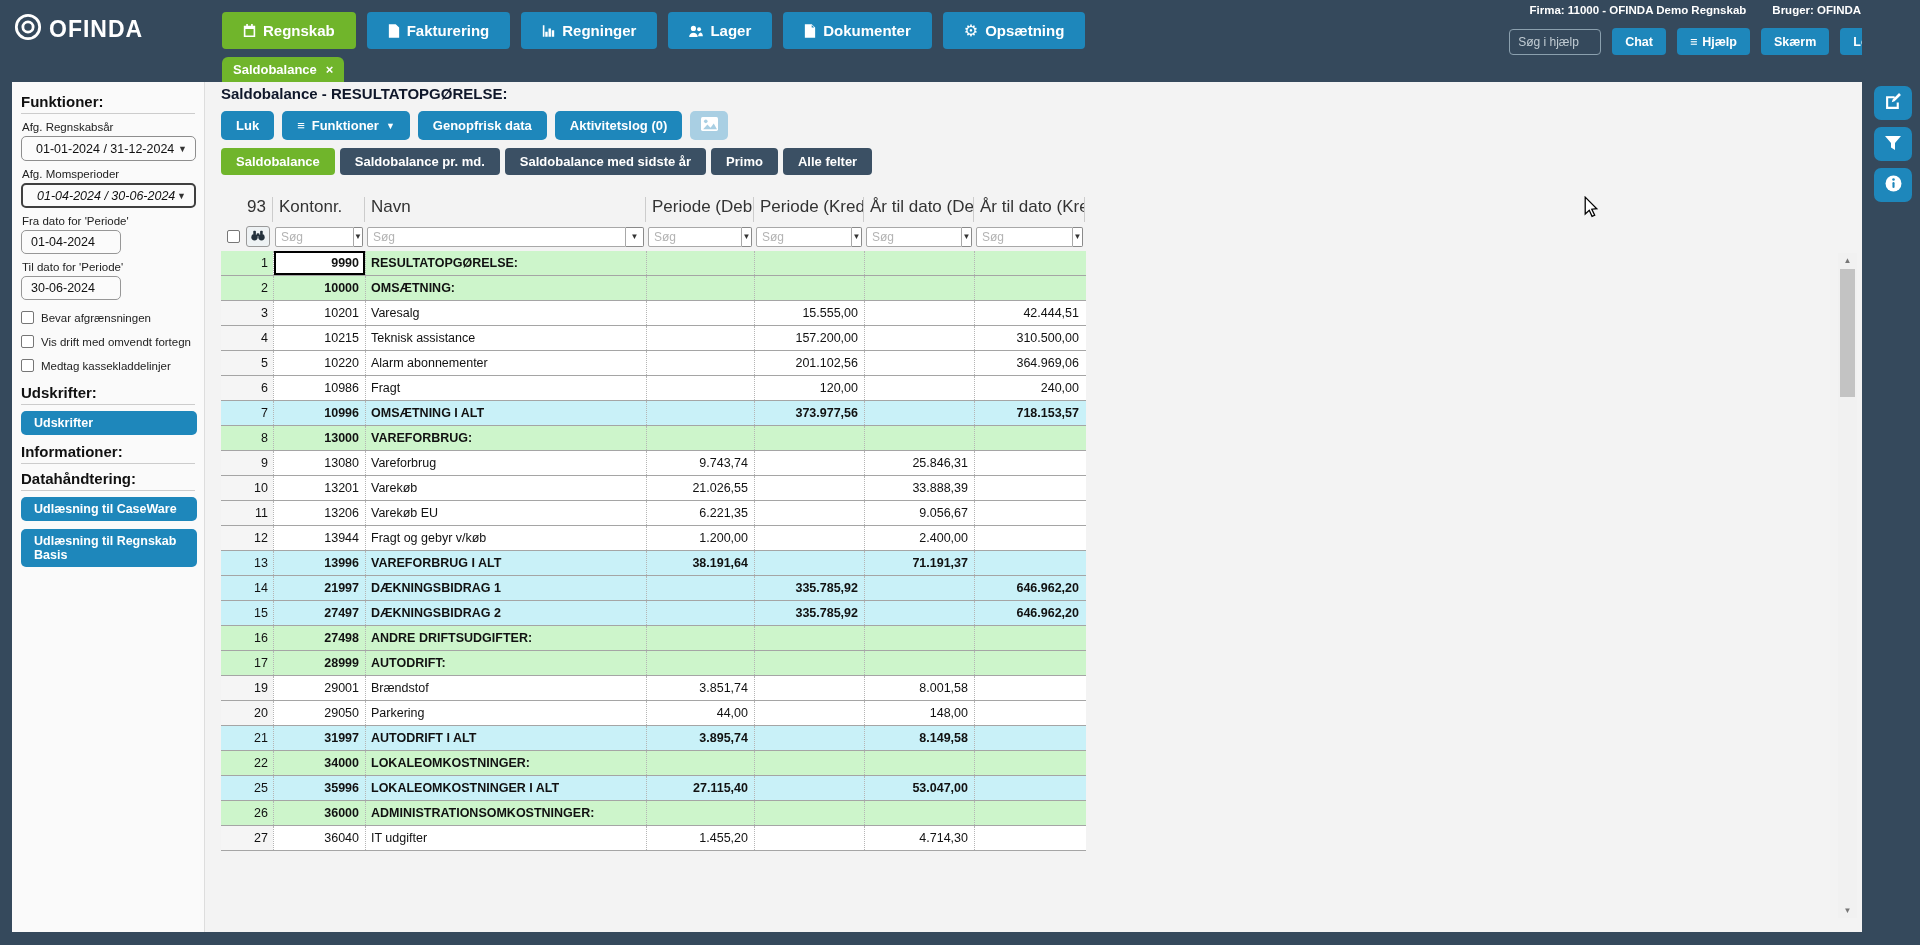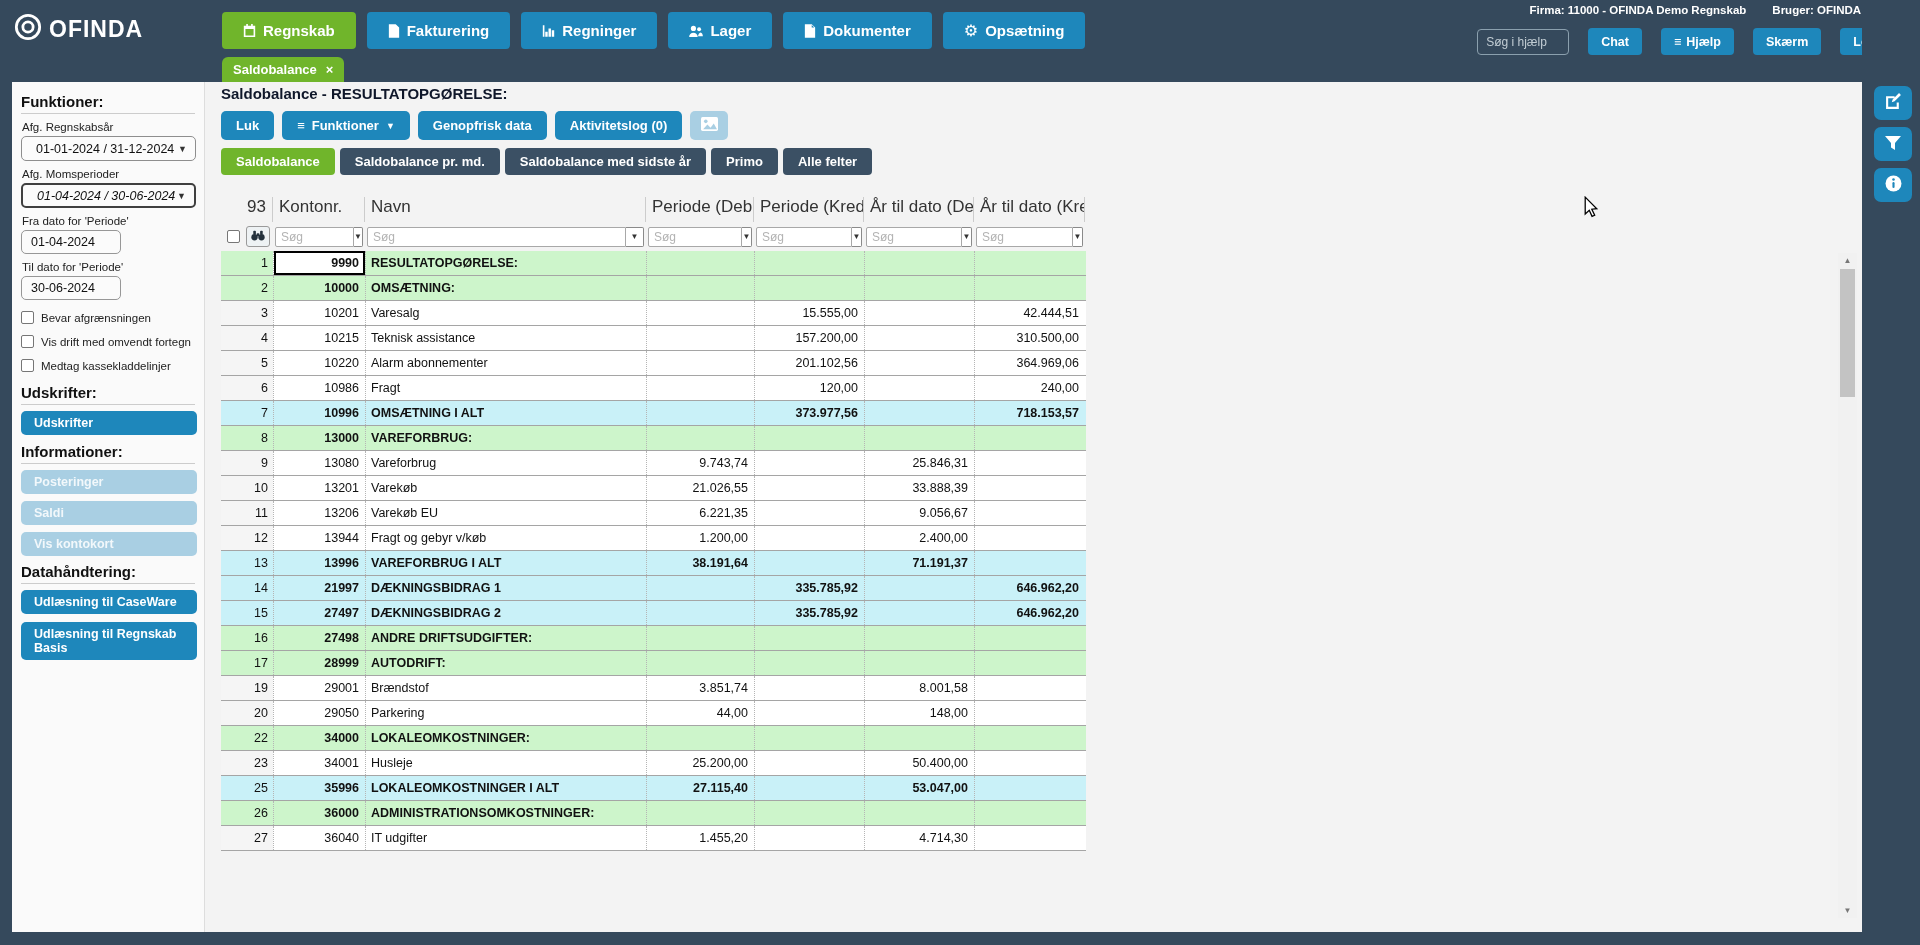--- a/index.html
+++ b/index.html
@@ -10,21 +10,21 @@
   .topbar { position:absolute; left:0; top:0; width:1920px; height:57px; background:#35495c; }
   .logo { position:absolute; left:14px; top:13px; display:flex; align-items:center; gap:7px; color:#fff; }
   .logo-text { font-size:23px; font-weight:bold; letter-spacing:1px; }
   .mainnav { position:absolute; left:222px; top:12px; display:flex; gap:11px; }
   .navbtn { display:inline-flex; align-items:center; gap:7px; height:37px; padding:0 21px; border:none;
             border-radius:4px; background:#1e87bb; color:#fff; font-family:inherit; font-size:15px; font-weight:bold; cursor:pointer; }
   .navbtn.active { background:#70b52b; }
   .nicon { display:inline-flex; align-items:center; }
   .top-right { position:absolute; right:12px; top:4px; text-align:right; }
   .company-row { display:flex; gap:26px; justify-content:flex-end; color:#fff; font-size:11.5px; font-weight:bold; margin-bottom:6px; }
-  .top-actions { display:flex; gap:19px; justify-content:center; align-items:center;margin-top:12px; }
+  .top-actions { display:flex; gap:11px; justify-content:center; align-items:center;margin-top:12px; }
   .help-input { width:92px; height:26px; background:transparent; border:1px solid #8ba0ae; border-radius:4px;
                 color:#dfe8ed; font-family:inherit; font-size:12px; padding:0 8px; }
   .help-input::placeholder { color:#c2cdd4; }
   .tbtn { height:27px; border:none; border-radius:4px; background:#1e87bb; color:#fff; font-family:inherit;
           font-size:12.5px; font-weight:bold; padding:0 13px; cursor:pointer; display:inline-flex; align-items:center; gap:5px; }
 
   
   .tabstrip { position:absolute; left:0; top:57px; width:1920px; height:25px; background:#35495c; }
   .wintab { position:absolute; left:222px; bottom:0; height:25px; display:inline-flex; align-items:center; gap:9px;
             background:#70b52b; color:#fff; font-size:13px; font-weight:bold; padding:0 11px; border-radius:6px 6px 0 0; cursor:pointer; }
@@ -236,25 +236,20 @@
     </div>
     <div class="cb-row">
       <span class="cb"></span>
       <span class="cb-label">Medtag kassekladdelinjer</span>
     </div>
     <div class="sb-h gap-top">Udskrifter:</div>
     <hr class="sb-hr">
     <button class="sbtn">Udskrifter</button>
     <div class="sb-h">Informationer:</div>
     <hr class="sb-hr">
-    <div id="infobtns">
-        <button class="sbtn disabled">Posteringer</button>
-        <button class="sbtn disabled">Saldi</button>
-        <button class="sbtn disabled">Vis kontokort</button>
-      </div>
     <div class="sb-h">Datahåndtering:</div>
     <hr class="sb-hr">
     <div id="databtns">
         <button class="sbtn">Udlæsning til CaseWare</button>
         <button class="sbtn">Udlæsning til Regnskab Basis</button>
       </div>
   </aside>
 
   <main class="content">
     <div class="page-title">Saldobalance - RESULTATOPGØRELSE:</div>
@@ -516,36 +511,36 @@
   </div>
           <div class="trow drow normal">
     <div class="c-n">20</div>
     <div class="c-konto">29050</div>
     <div class="c-navn">Parkering</div>
     <div class="c-pd">44,00</div>
     <div class="c-pk"></div>
     <div class="c-ad">148,00</div>
     <div class="c-ak"></div>
   </div>
+          <div class="trow drow total">
+    <div class="c-n">21</div>
+    <div class="c-konto">31997</div>
+    <div class="c-navn">AUTODRIFT I ALT</div>
+    <div class="c-pd">3.895,74</div>
+    <div class="c-pk"></div>
+    <div class="c-ad">8.149,58</div>
+    <div class="c-ak"></div>
+  </div>
           <div class="trow drow section">
     <div class="c-n">22</div>
     <div class="c-konto">34000</div>
     <div class="c-navn">LOKALEOMKOSTNINGER:</div>
     <div class="c-pd"></div>
     <div class="c-pk"></div>
     <div class="c-ad"></div>
-    <div class="c-ak"></div>
-  </div>
-          <div class="trow drow normal">
-    <div class="c-n">23</div>
-    <div class="c-konto">34001</div>
-    <div class="c-navn">Husleje</div>
-    <div class="c-pd">25.200,00</div>
-    <div class="c-pk"></div>
-    <div class="c-ad">50.400,00</div>
     <div class="c-ak"></div>
   </div>
           <div class="trow drow total">
     <div class="c-n">25</div>
     <div class="c-konto">35996</div>
     <div class="c-navn">LOKALEOMKOSTNINGER I ALT</div>
     <div class="c-pd">27.115,40</div>
     <div class="c-pk"></div>
     <div class="c-ad">53.047,00</div>
     <div class="c-ak"></div>

